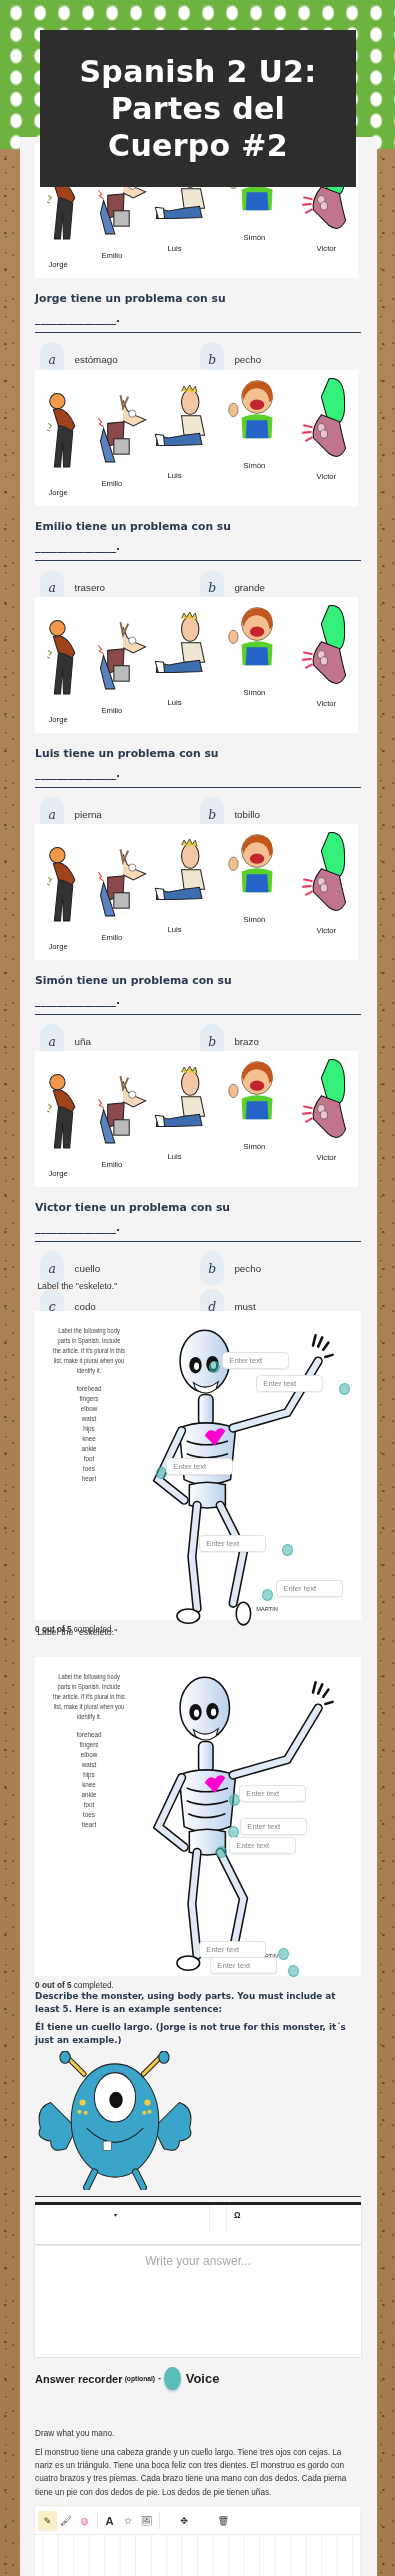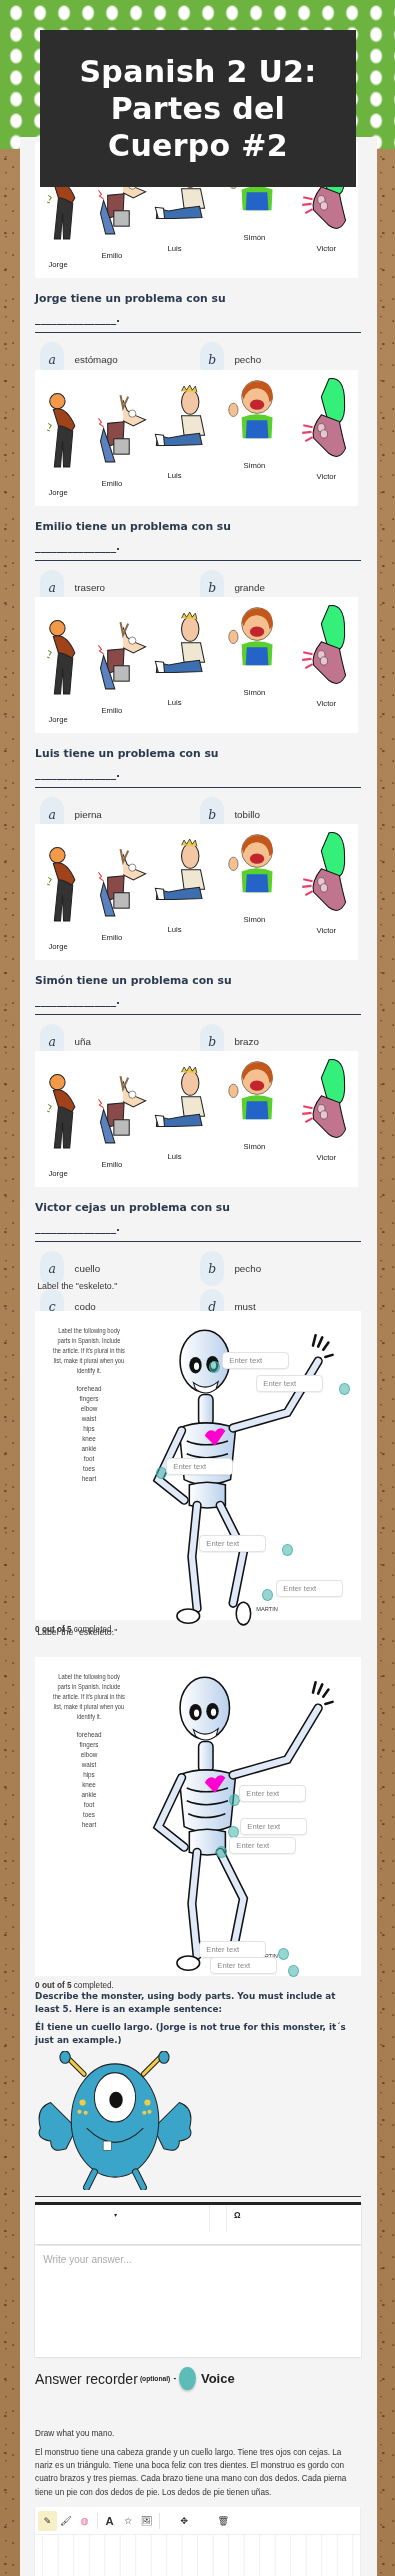--- a/index.html
+++ b/index.html
@@ -92,23 +92,23 @@
   .completed { font-family: "Liberation Sans", sans-serif; font-size: 8.2px; color: #333; margin-top: 5.2px; }
   .completed b { font-weight: bold; }
 
   
   .monster-prompt {
     font-family: "DejaVu Sans", sans-serif; font-weight: bold; font-size: 8.8px;
     color: #2b3a4f; line-height: 13px;
   }
   .editor { width: 326px; background: #fff; border-top: 3.1px solid #222; box-shadow: 0 0.5px 1.5px rgba(0,0,0,0.2); }
   .editor-toolbar { height: 40px; position: relative; border-bottom: 0.5px solid #ddd; box-shadow: 0 0.5px 1px rgba(0,0,0,0.1); }
-  .editor-body { height: 112px; padding: 9.3px 8.2px; font-size: 10px; color: #aaa; font-family: "Liberation Sans", sans-serif; }
+  .editor-body { height: 112px; padding: 9.3px 8.2px; font-size: 12px; color: #aaa; font-family: "Liberation Sans", sans-serif; text-align: center; }
   .recorder { display: flex; align-items: center; margin-top: 10.3px; }
-  .recorder .lbl { font-weight: normal; font-size: 14px; color: #222; }
+  .recorder .lbl { font-weight: bold; font-size: 11px; color: #222; }
   .recorder .opt-txt { font-size: 6.7px; font-weight: bold; color: #222; margin-left: 2.1px; }
   .recorder .dash { font-weight: bold; margin: 0 3.1px; color: #222; }
   .voice-btn { width: 16.5px; height: 23px; border-radius: 50%; background: #5bbcb8; box-shadow: 0 1.5px 2.6px rgba(0,0,0,0.2); cursor: pointer; }
   .recorder .voice { font-weight: bold; font-size: 13px; margin-left: 5.2px; color: #222; }
 
   .draw-text { font-family: "Liberation Sans", sans-serif; font-size: 8.2px; color: #333; line-height: 13.4px; }
   .draw-panel { width: 325px; background: #fff; box-shadow: 0 0.5px 1.5px rgba(0,0,0,0.1); margin-top: 8.2px; }
   .draw-toolbar { height: 28px; display: flex; align-items: center; padding-left: 3.1px; border-bottom: 0.5px solid #eee; }
   .tool { width: 18.5px; height: 19.6px; display: flex; align-items: center; justify-content: center; font-size: 9.3px; color: #333; cursor: pointer; border-radius: 2.1px; }
   .tool.active { background: #f7f0c6; }
@@ -510,21 +510,21 @@
       <svg class="fig" width="57" height="98" viewBox="0 0 110 190">
         <path d="M60 15 Q90 10 90 60 Q92 90 80 100 L58 96 Q50 70 45 50 Z" fill="#34f07a" stroke="#111" stroke-width="2"></path>
         <path d="M45 85 L80 98 Q84 120 92 150 Q80 175 60 160 L30 130 Q25 110 45 85 Z" fill="#c0748e" stroke="#111" stroke-width="2"></path>
         <ellipse cx="45" cy="110" rx="7" ry="8" fill="#e9c5cf" stroke="#333"></ellipse>
         <ellipse cx="50" cy="122" rx="7" ry="8" fill="#e9c5cf" stroke="#333"></ellipse>
         <path d="M10 105 l18 4 M8 120 l18 -2 M14 136 l14 -8" stroke="#f03a66" stroke-width="4"></path>
       </svg>
       <div class="name" style="left:18.5px;top:101px;">Victor</div>
     </div>
   </div>
-<div class="q-title">Victor cejas un problema con su</div>
+<div class="q-title">Victor tiene un problema con su</div>
       <div class="q-blank">_______________.</div>
       <div class="q-rule"></div>
       <div class="options">
         <div class="opt" style="left: 5.2px; top: 0px;">
           <span class="letter">a</span>
           <span class="label">cuello</span>
         </div>
         <div class="opt" style="left: 165px; top: 0px;">
           <span class="letter">b</span>
           <span class="label">pecho</span>

